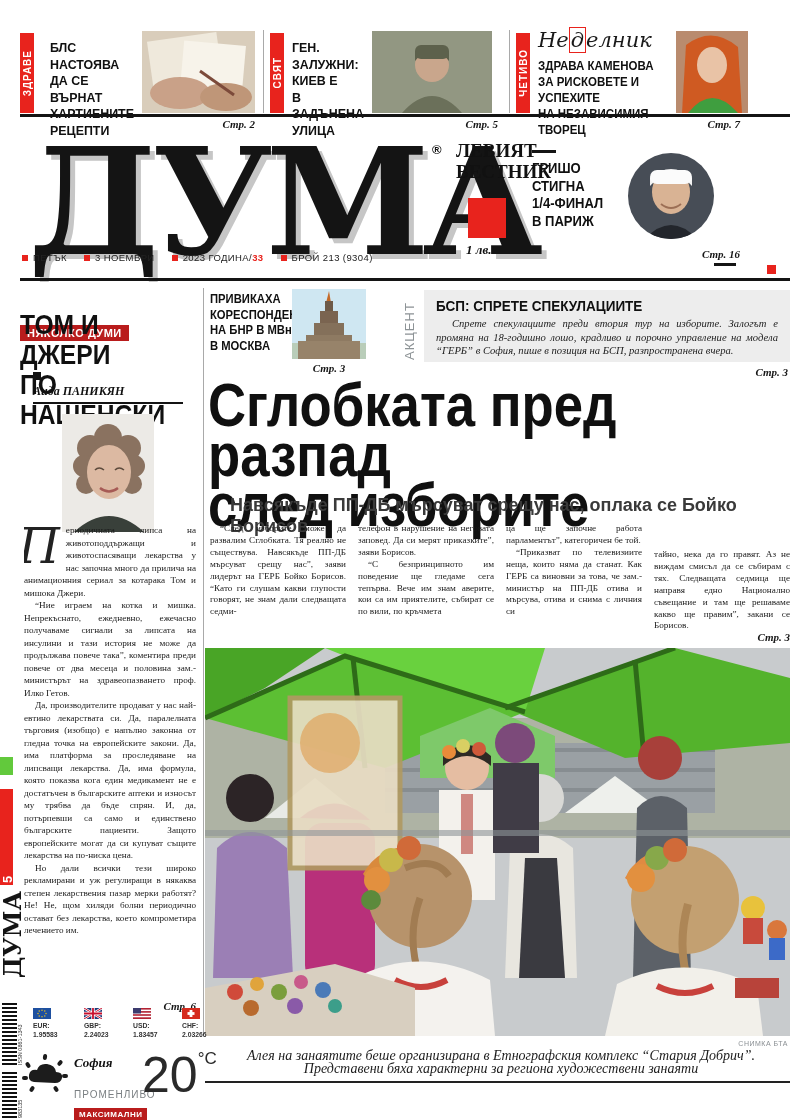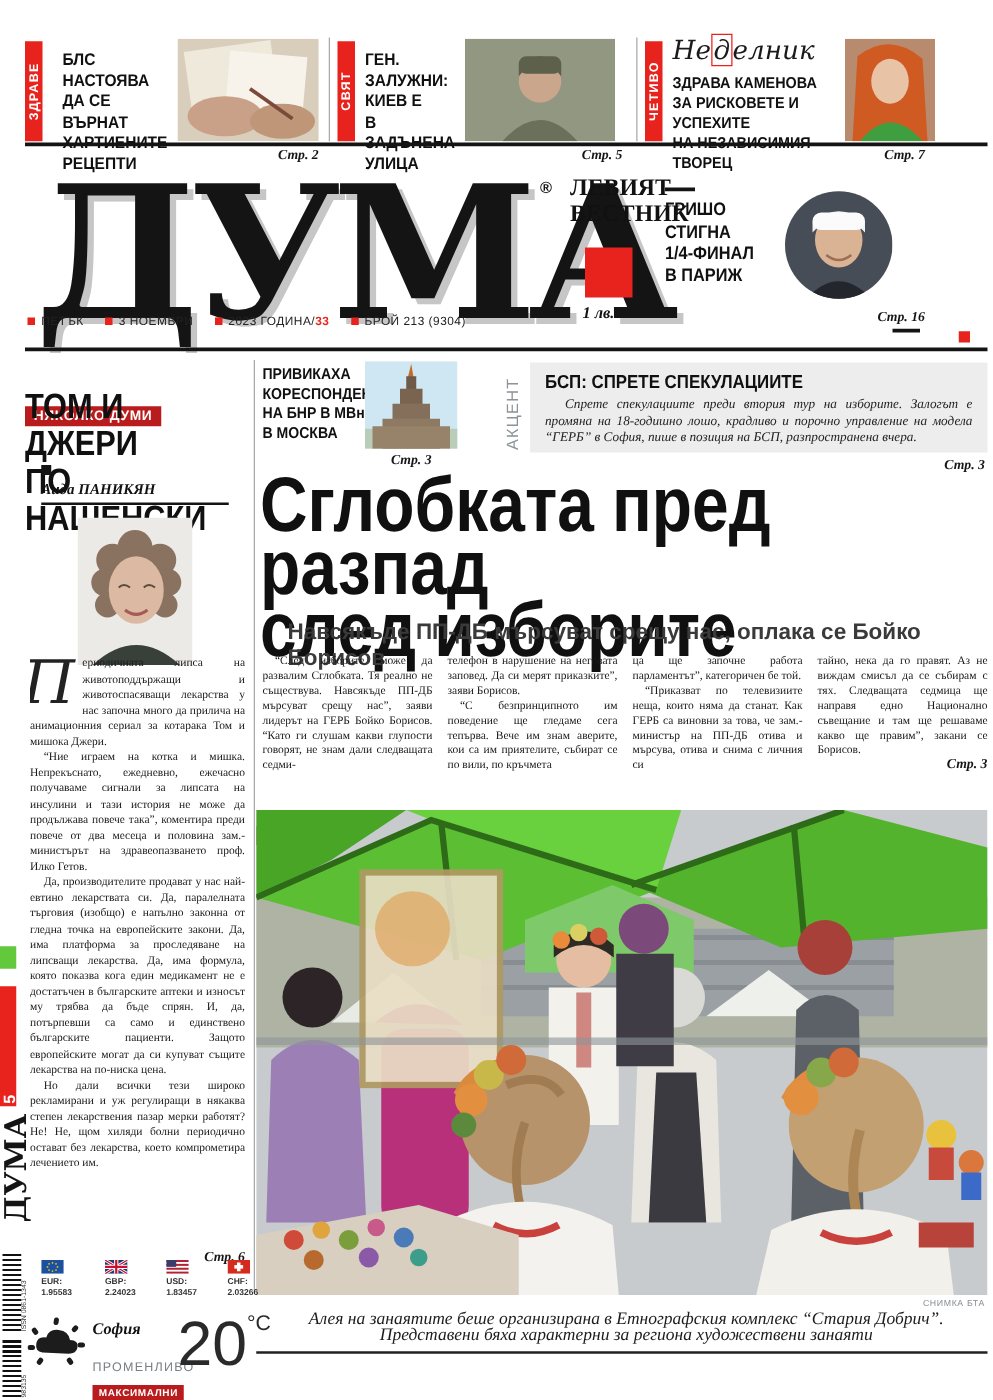--- a/index.html
+++ b/index.html
@@ -237,21 +237,21 @@
       <p>“След изборите може да развалим Сглобката. Тя реално не съществува. Навсякъде ПП-ДБ мърсуват срещу нас”, заяви лидерът на ГЕРБ Бойко Борисов. “Като ги слушам какви глупости говорят, не знам дали следващата седми-</p>
     </div>
     <div class="colart" style="width:136px;">
       <p class="noind">телефон в нарушение на неговата заповед. Да си мерят приказките”, заяви Борисов.</p>
       <p>“С безпринципното им поведение ще гледаме сега тепърва. Вече им знам аверите, кои са им приятелите, събират се по вили, по кръчмета</p>
     </div>
     <div class="colart" style="width:136px;">
       <p class="noind">ца ще започне работа парламентът”, категоричен бе той.</p>
       <p>“Приказват по телевизиите неща, които няма да станат. Как ГЕРБ са виновни за това, че зам.-министър на ПП-ДБ отива и мърсува, отива и снима с личния си</p>
     </div>
-    <div class="colart" style="width:136px;">
+    <div class="colart" style="width:136px;margin-top:26px;">
       <p class="noind">тайно, нека да го правят. Аз не виждам смисъл да се събирам с тях. Следващата седмица ще направя едно Национално съвещание и там ще решаваме какво ще правим”, закани се Борисов.</p>
       <p class="noind pgref" style="text-align:right;">Стр. 3</p>
     </div>
   </div>
 
   <div class="abs redbox" style="left:205px;top:625px;width:482px;height:15px;text-align:center;font-size:11px;
        font-weight:bold;letter-spacing:3px;line-height:15px;">В КАДЪР</div>
 
   <svg class="abs" style="left:205px;top:648px;" width="585" height="388" viewBox="0 0 585 388">
     <rect width="585" height="388" fill="#c8cbcd"></rect>

